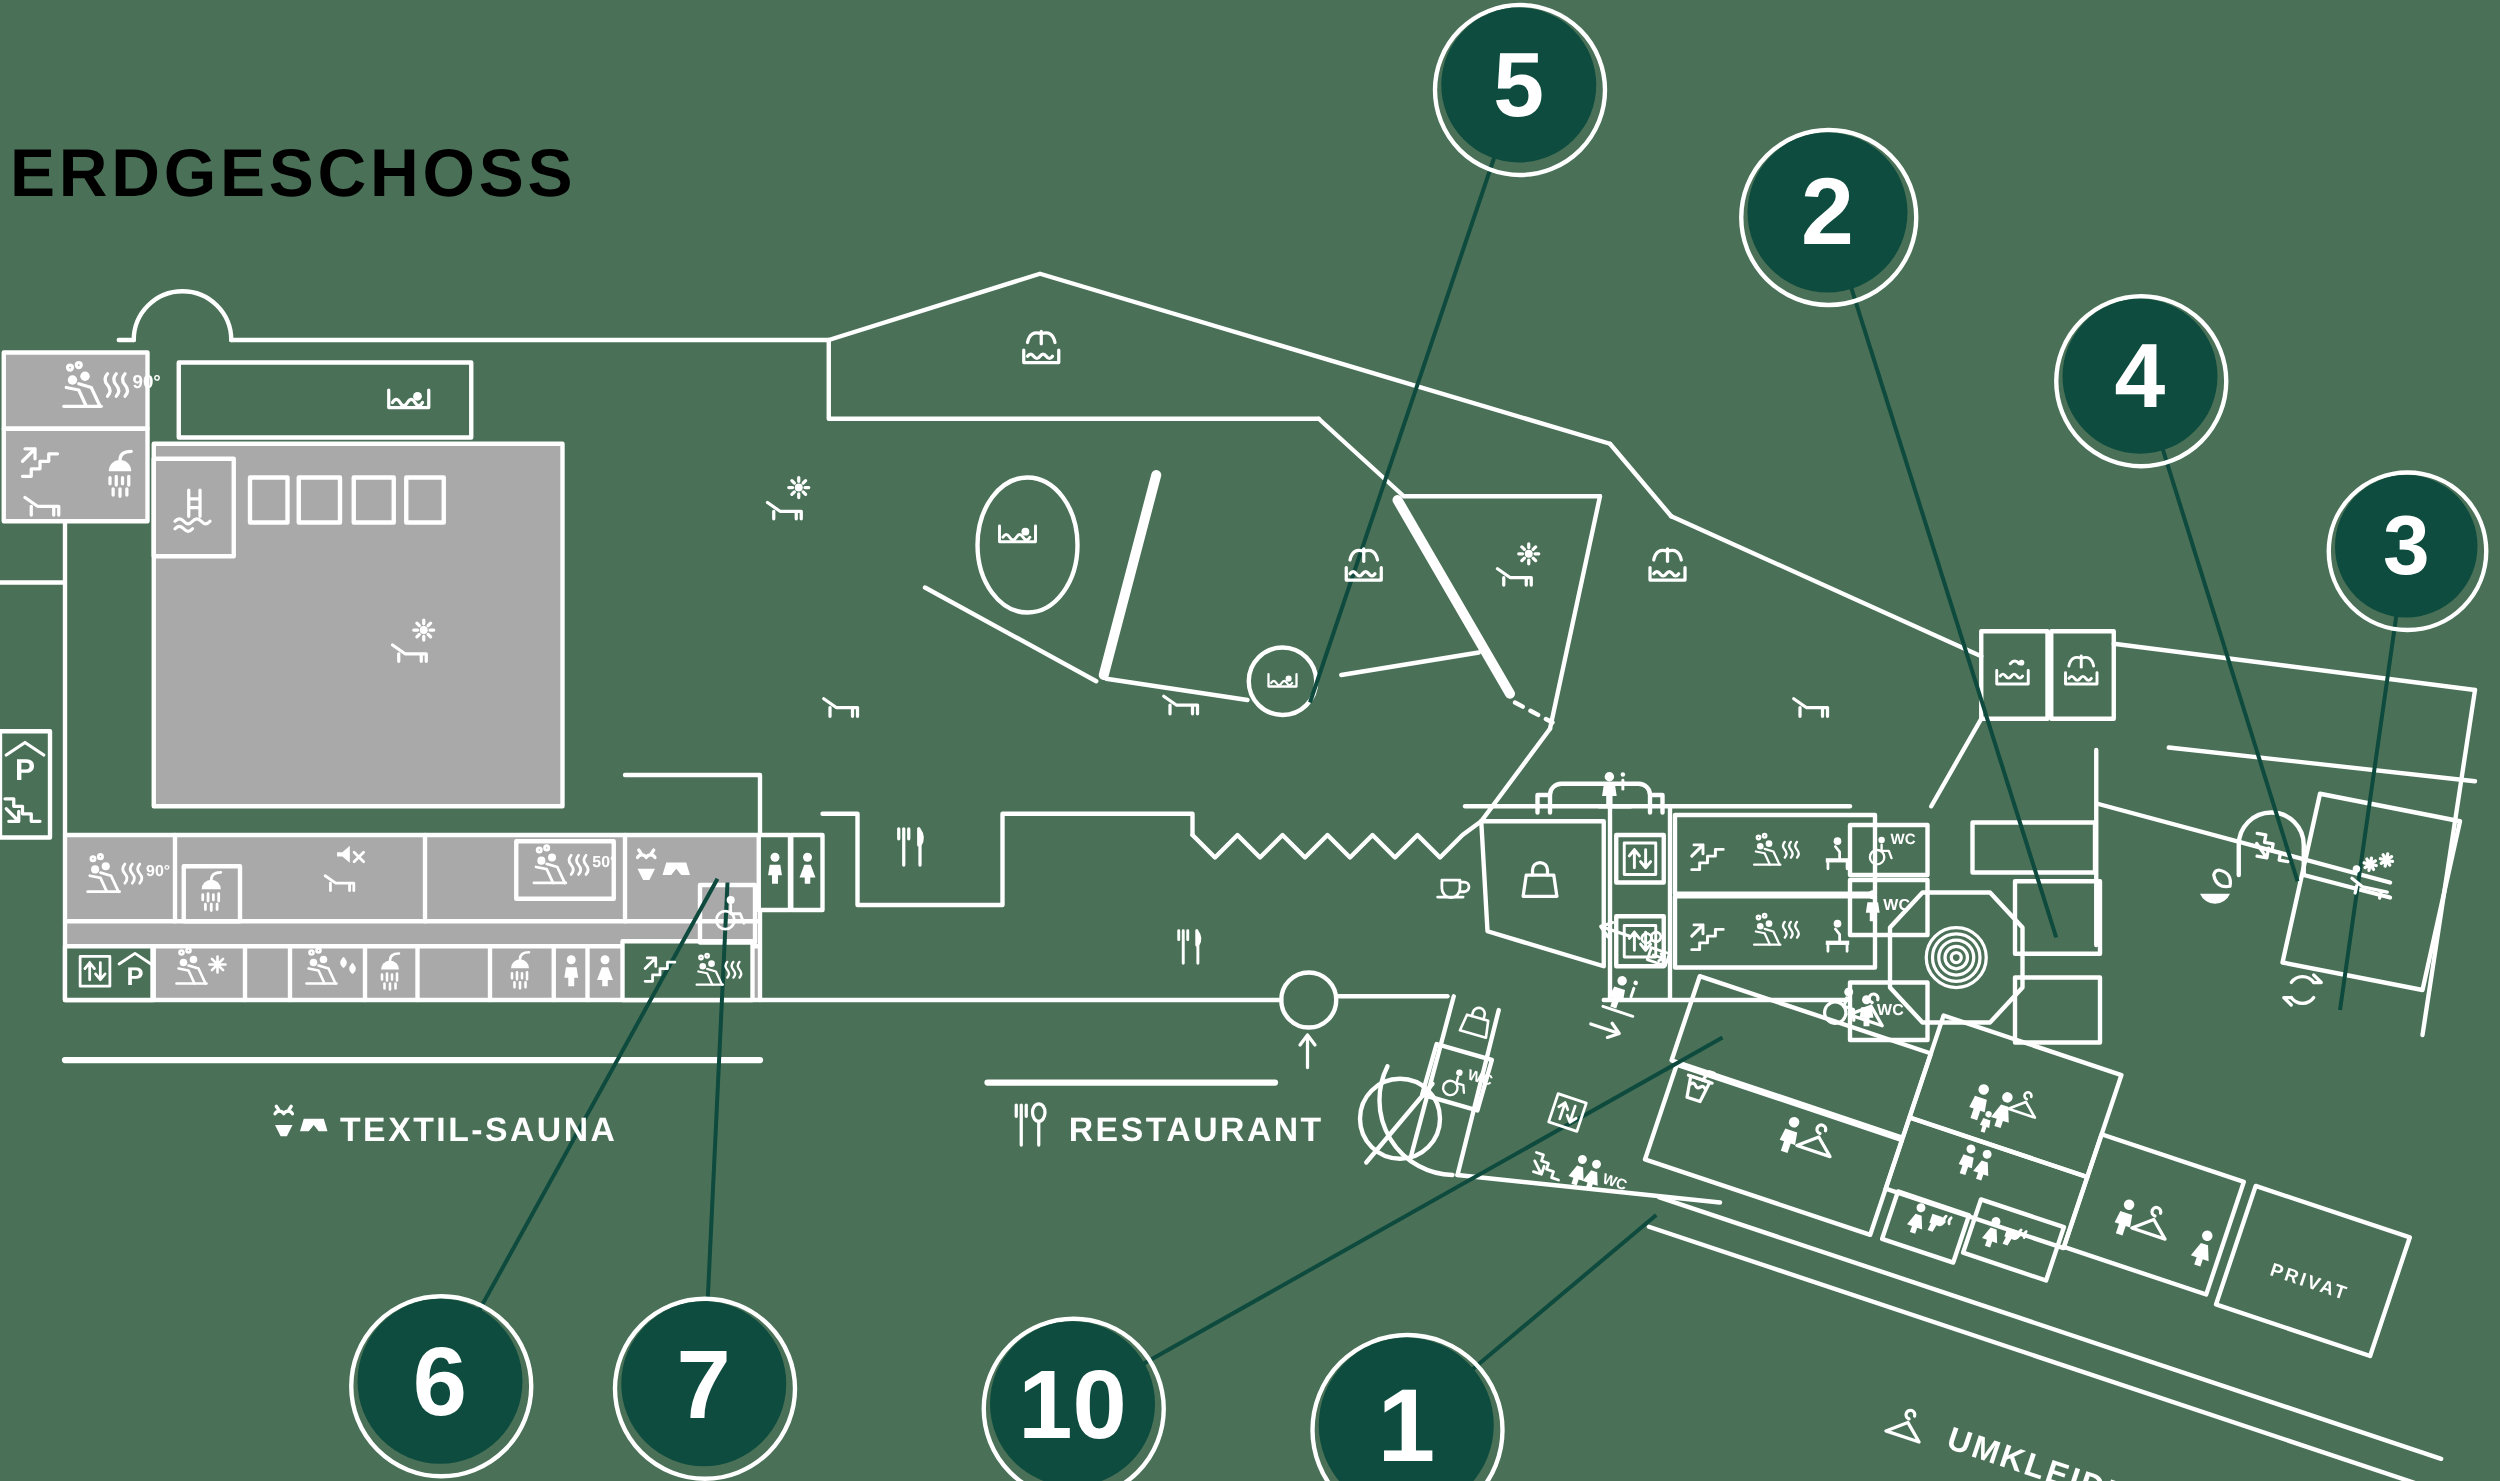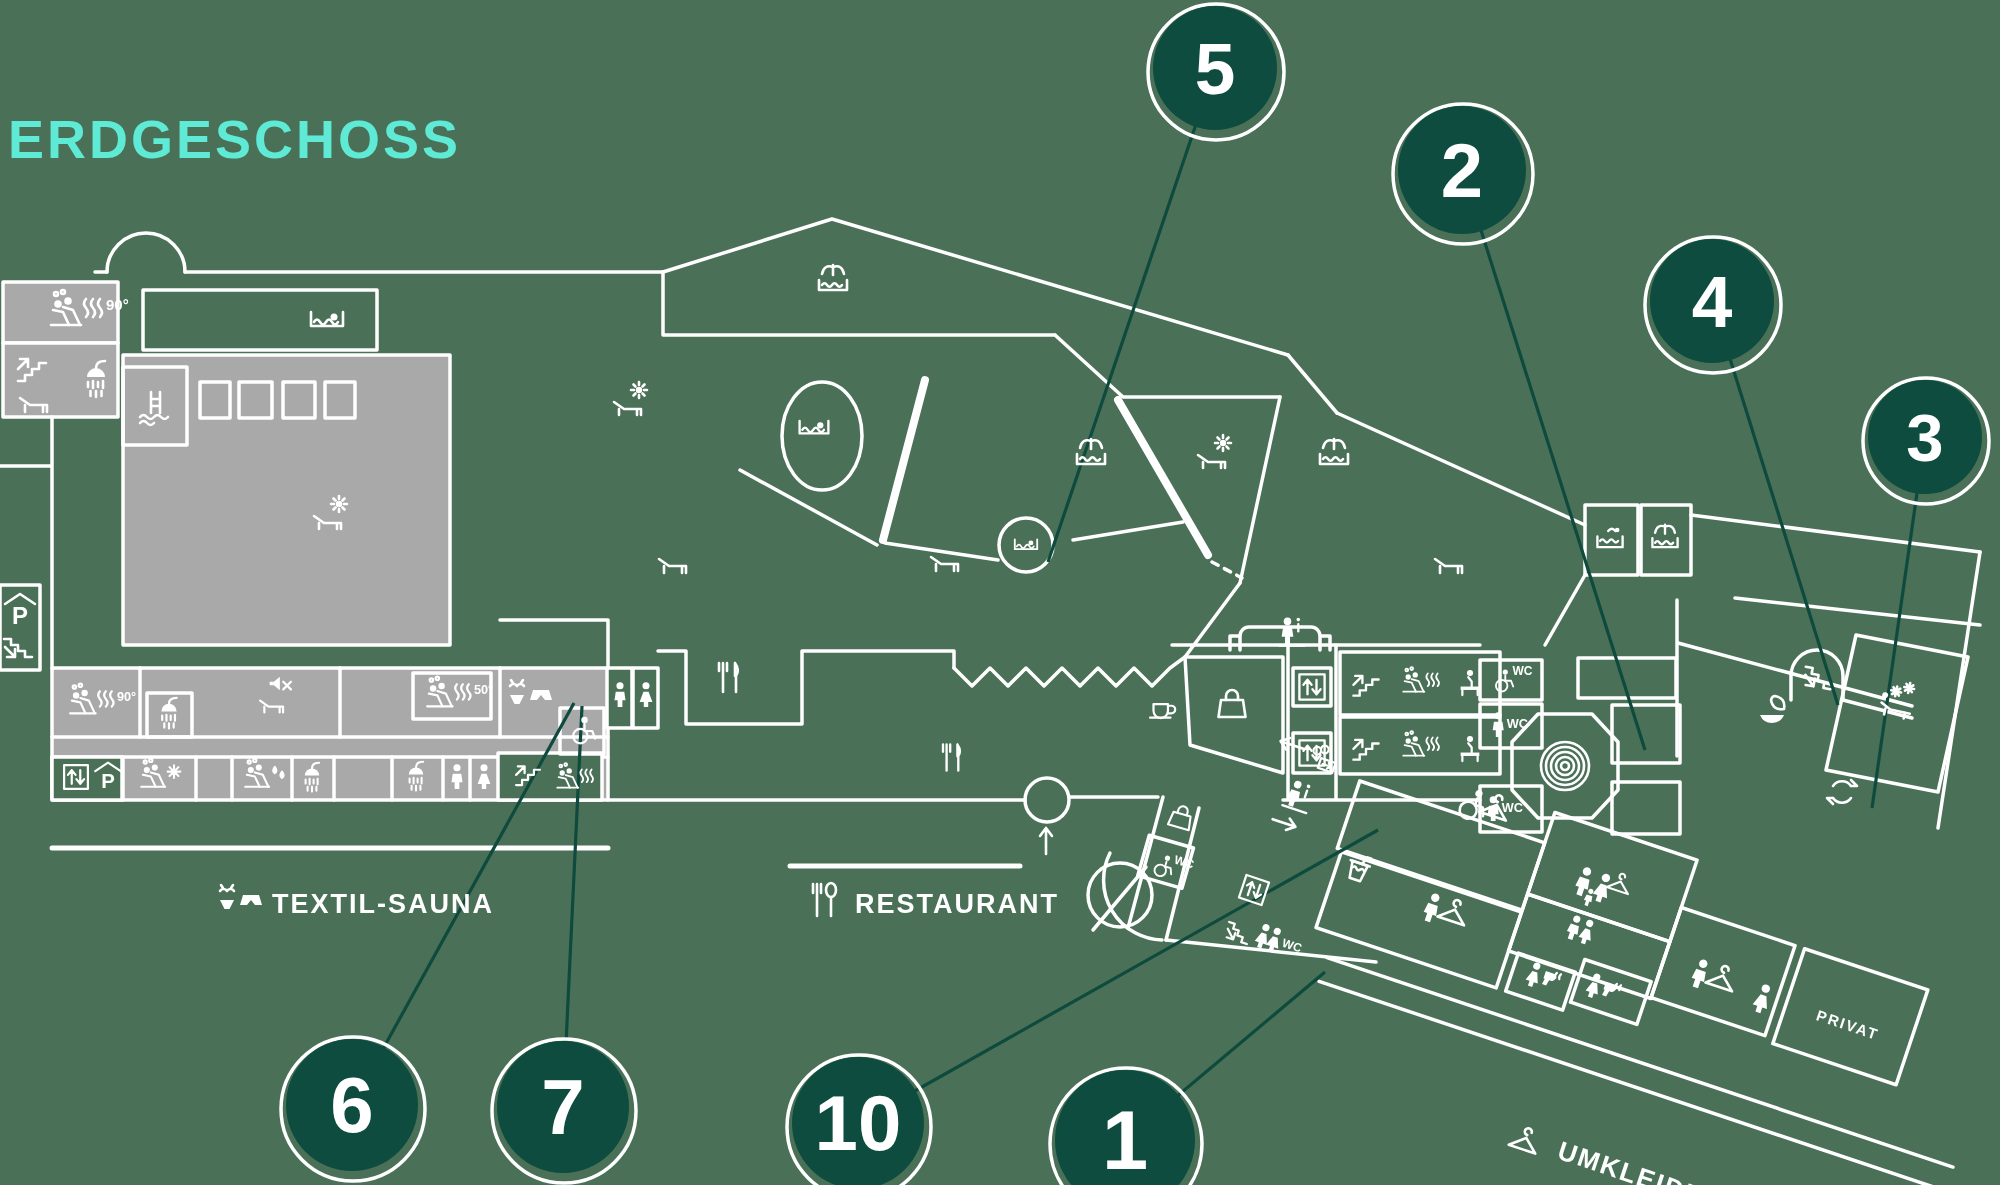--- a/index.html
+++ b/index.html
@@ -1,18 +1,18 @@
 <!DOCTYPE html>
 <html><head>
 <meta charset="utf-8">
 <style>
   html,body{margin:0;padding:0;background:#2c2c2c;}
   .stage{position:relative;width:2000px;height:1185px;background:#4a7157;overflow:hidden;
          font-family:"Liberation Sans",sans-serif;}
-  .page-title{position:absolute;left:8px;top:112px;color:#5eead4;font-size:54px;font-weight:bold;
+  .page-title{position:absolute;left:8px;top:112px;color:#000000;font-size:54px;font-weight:bold;
               letter-spacing:3px;line-height:1;}
   svg{position:absolute;left:0;top:0;}
   #walls path,#walls line,#walls rect,#walls circle,#walls ellipse,#walls polyline,#walls polygon{
       stroke:#ffffff;stroke-width:3.5;fill:none;stroke-linejoin:round;stroke-linecap:round;}
   #walls .gray{fill:#a9a9a9;}
   #walls .green{fill:#4a7157;}
   #walls .thick{stroke-width:8;}
   #walls .mid{stroke-width:5;}
   #icons g{stroke:#ffffff;stroke-width:2.6;fill:none;stroke-linecap:round;stroke-linejoin:round;}
   #icons text,#labels text,#markers text{stroke:none;}

